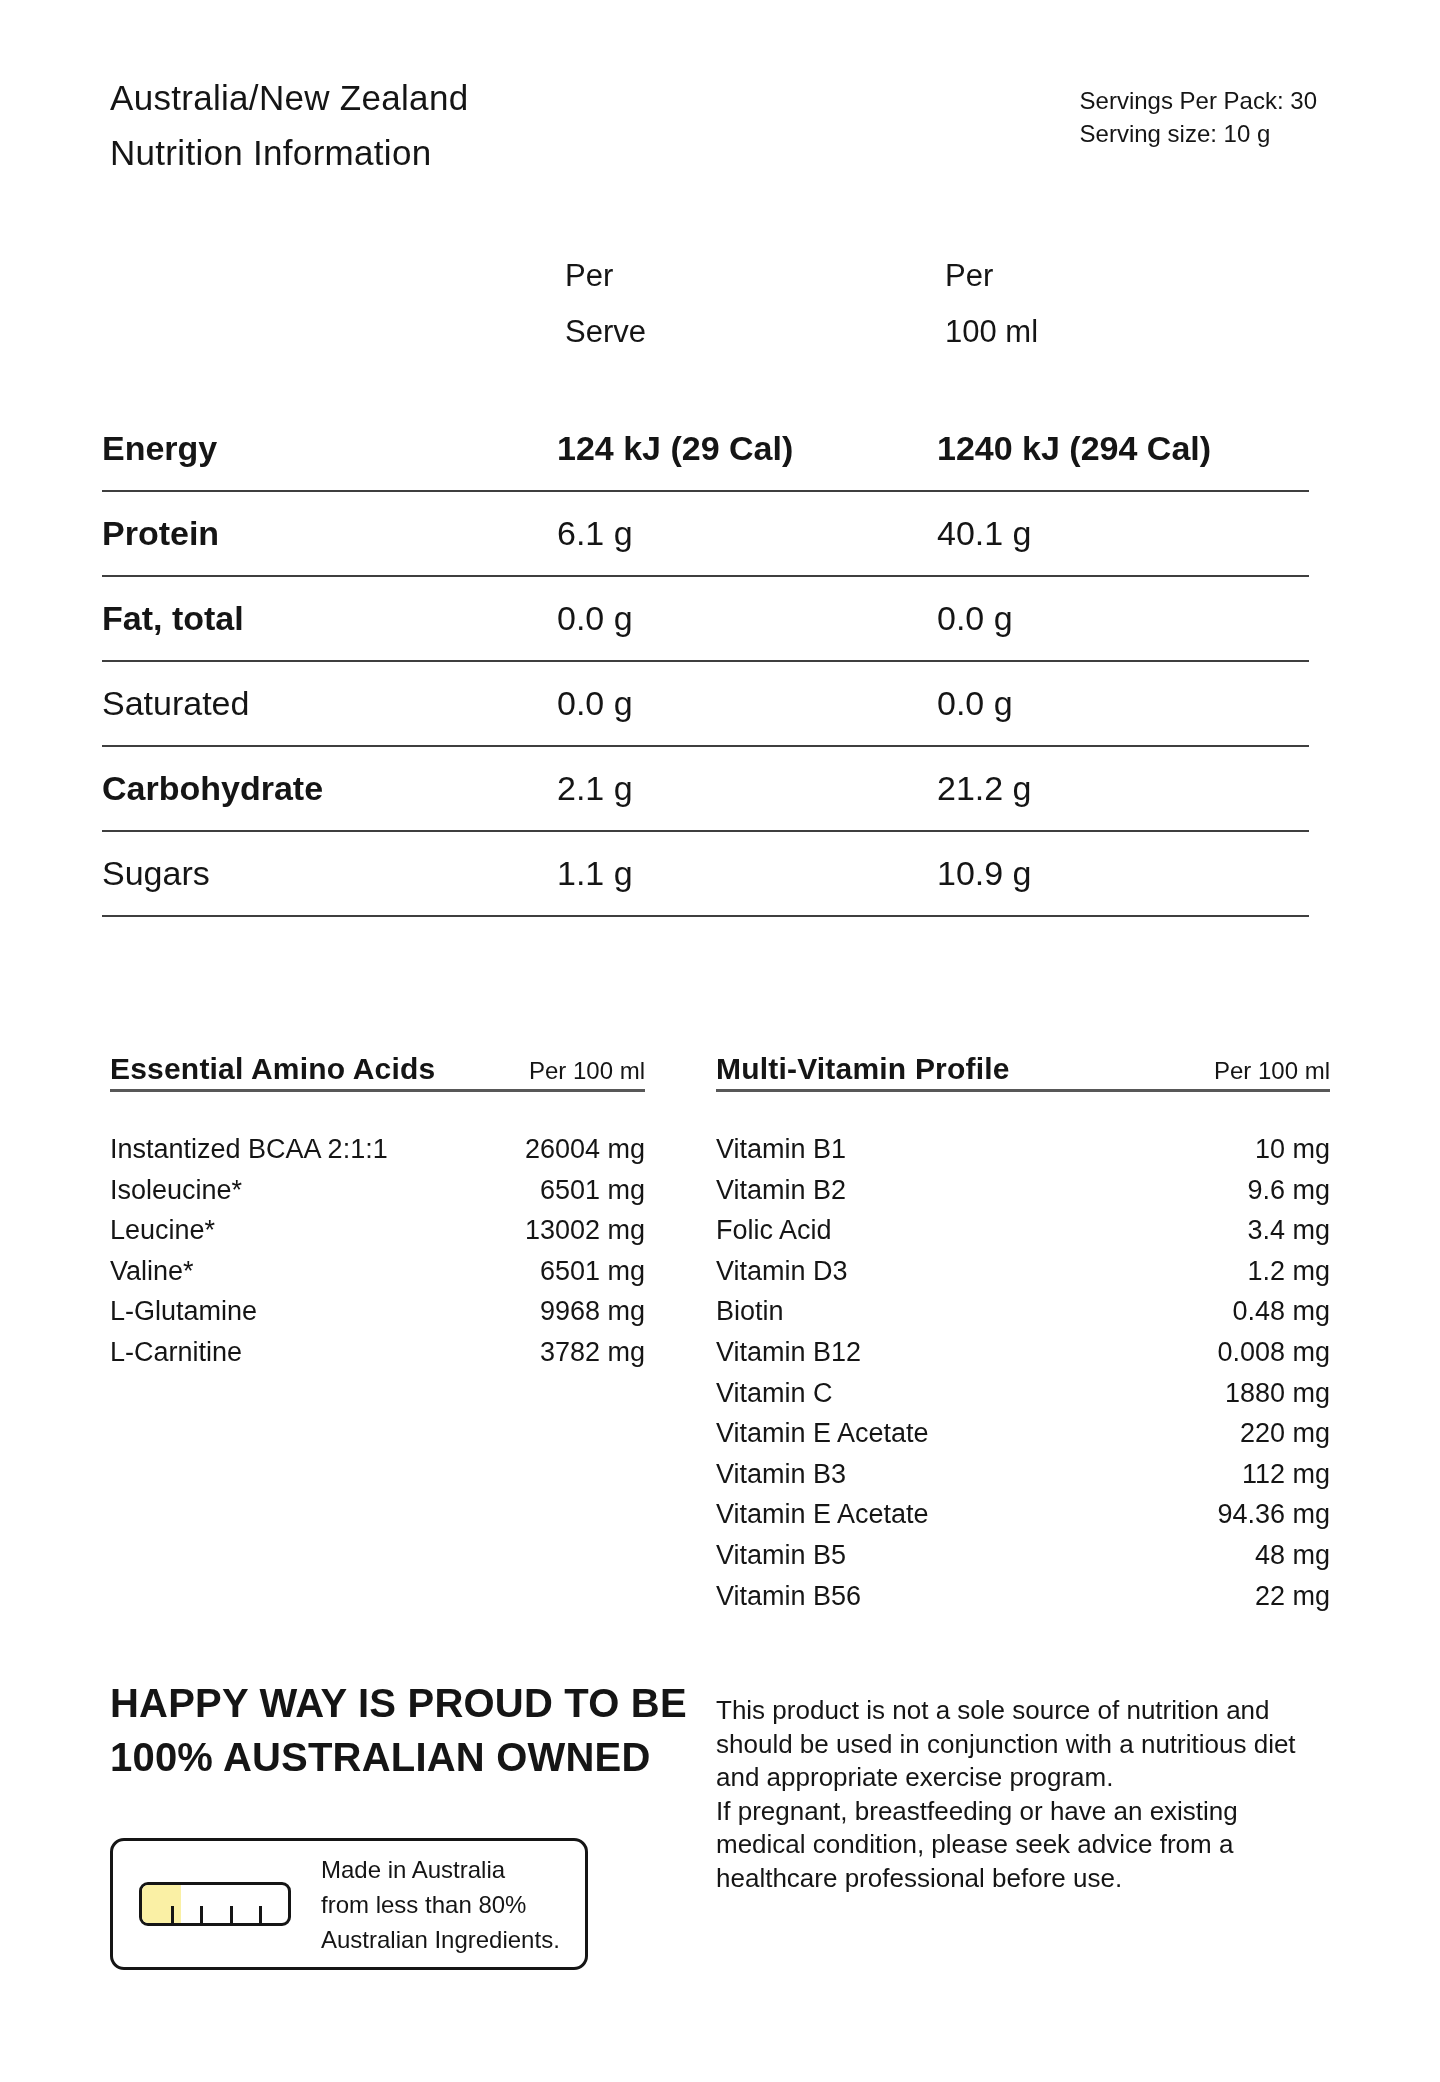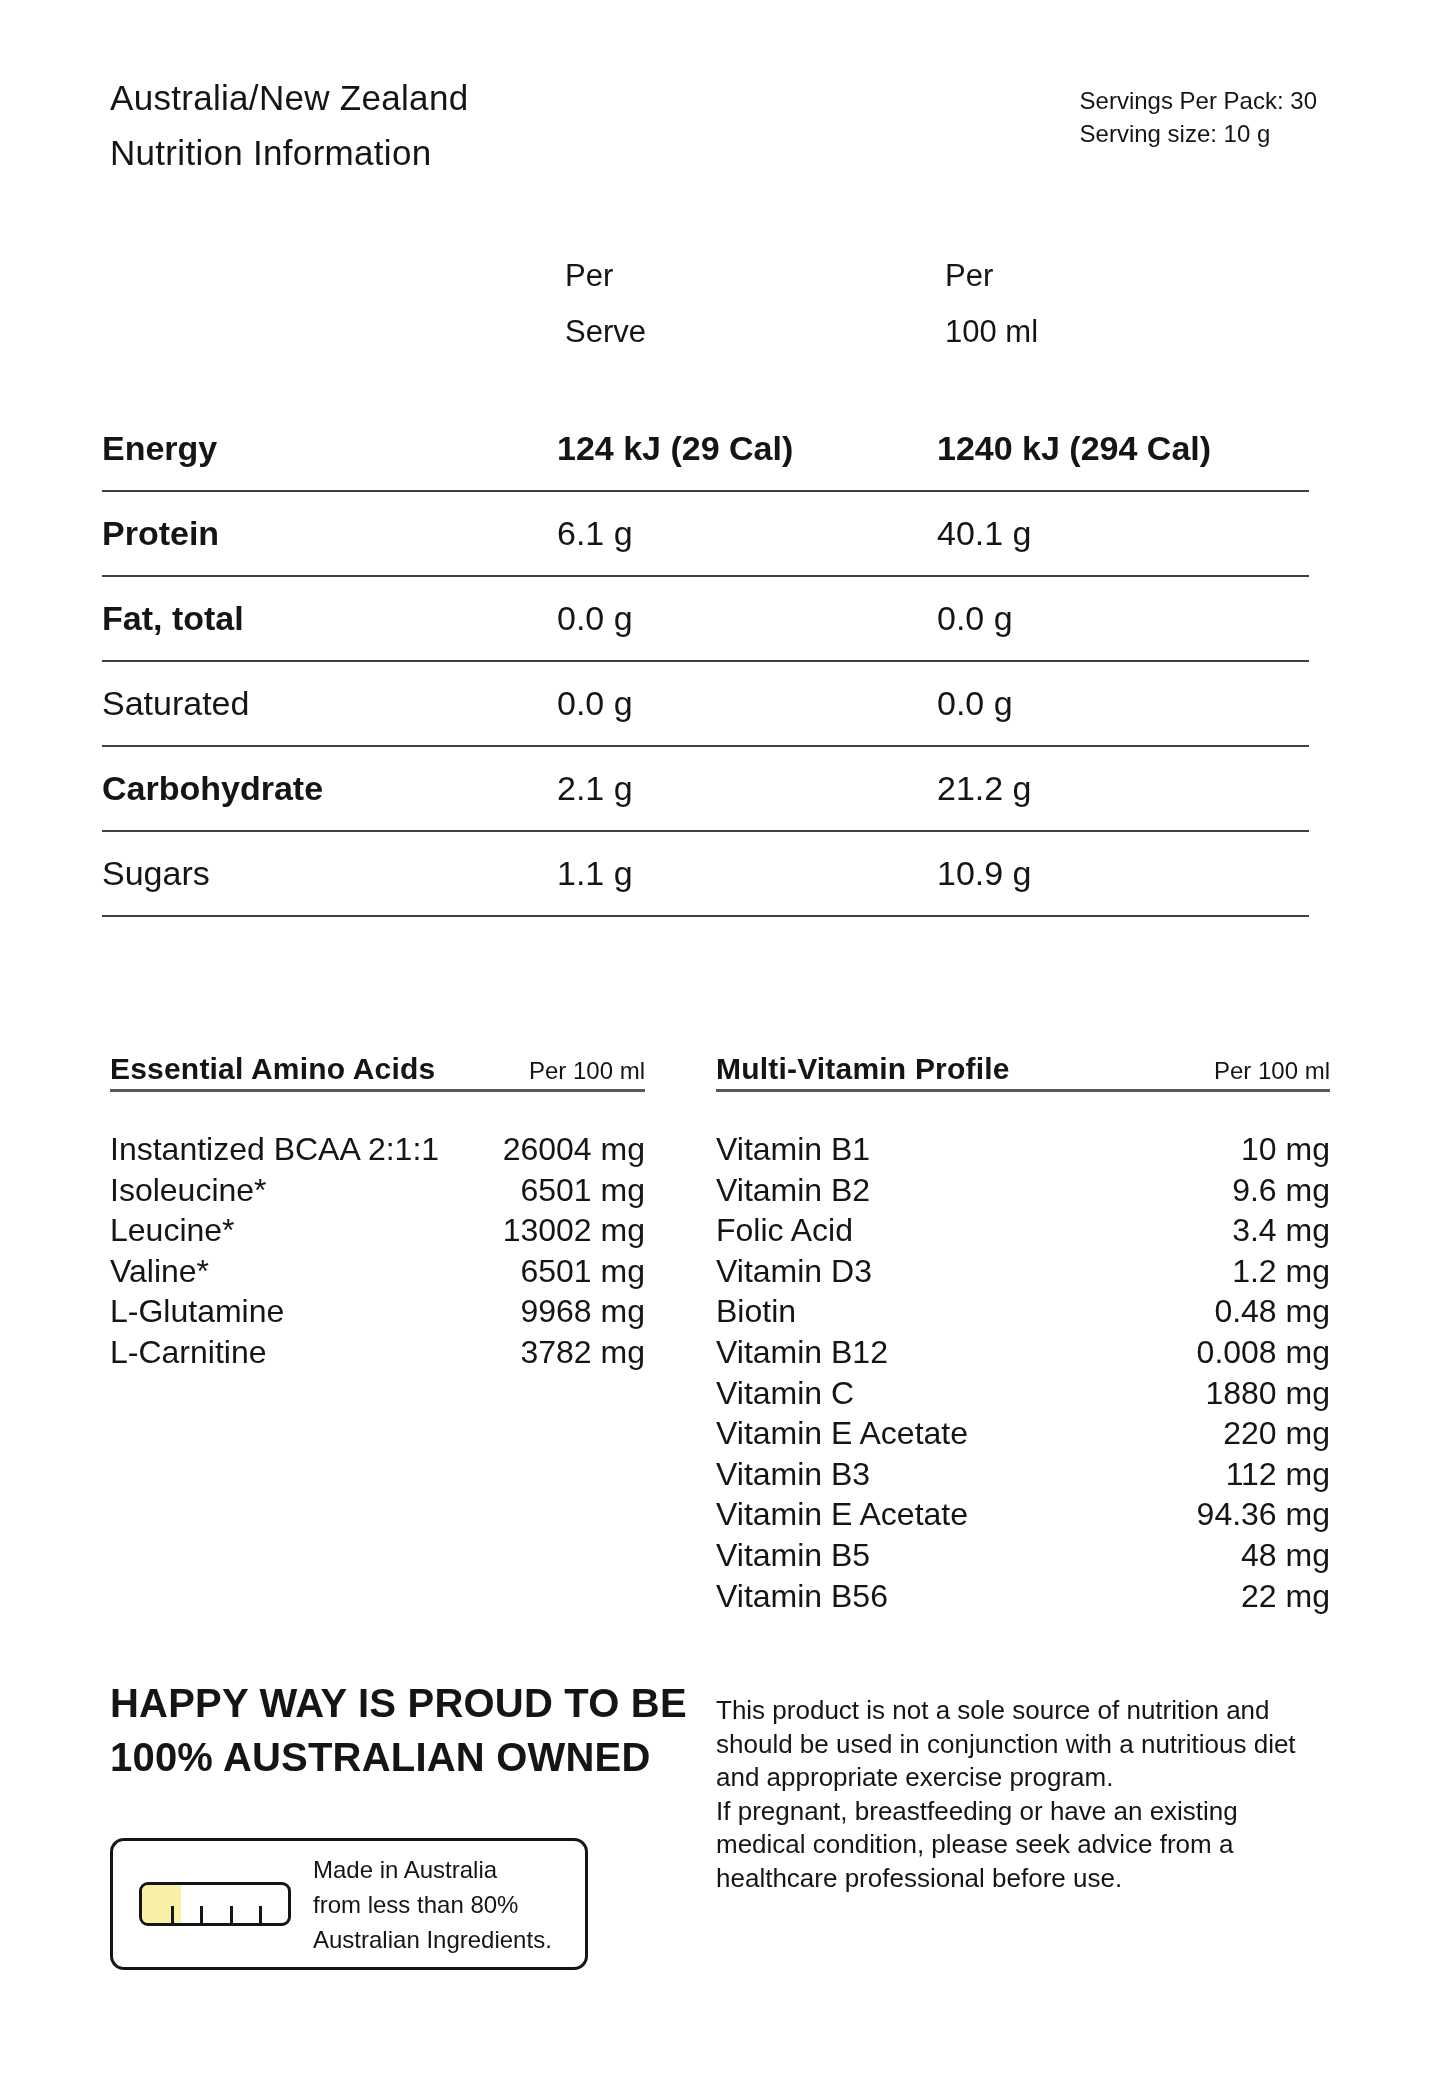--- a/index.html
+++ b/index.html
@@ -40,41 +40,41 @@
   
   .section { position:absolute; top:1052px; }
   .section-left  { left:110px; width:535px; }
   .section-right { left:716px; width:614px; }
   .sec-head {
     display:flex; justify-content:space-between; align-items:baseline;
     border-bottom:3px solid #585858; padding-bottom:3px;
   }
   .sec-title { font-size:30px; font-weight:700; letter-spacing:.2px; }
   .sec-unit  { font-size:24px; }
-  .sec-list  { margin-top:37px; font-size:32px; line-height:40.6px; }
+  .sec-list  { margin-top:37px; font-size:27px; line-height:40.6px; }
   .sec-item  { display:flex; justify-content:space-between; }
 
   
   .proud {
     position:absolute; left:110px; top:1676px;
     font-size:40px; line-height:54px; font-weight:700; letter-spacing:.2px;
   }
   .aus-box {
     position:absolute; left:110px; top:1838px; width:478px; height:132px;
     border:3px solid #151515; border-radius:14px;
     display:flex; align-items:center; padding:0 10px 0 26px;
   }
   .bar-icon {
     position:relative; width:152px; height:44px; flex:0 0 auto;
     border:3px solid #151515; border-radius:9px; background:#fff; overflow:hidden;
   }
   .bar-fill { position:absolute; left:0; top:0; bottom:0; width:27%; }
   .tick { position:absolute; bottom:0; width:3px; height:17px; background:#151515; }
   .tick.t1 { left:20%; } .tick.t2 { left:40%; } .tick.t3 { left:60%; } .tick.t4 { left:80%; }
-  .aus-text { margin-left:22px; font-size:24px; line-height:35px; white-space:nowrap; }
+  .aus-text { margin-left:30px; font-size:24px; line-height:35px; white-space:nowrap; }
 
   
   .disclaimers { position:absolute; left:716px; top:1694px; width:612px; font-size:26px; line-height:33.5px; }
   .disclaimers p + p { }
 </style>
 </head>
 <body>
 
 <div class="page">
 

